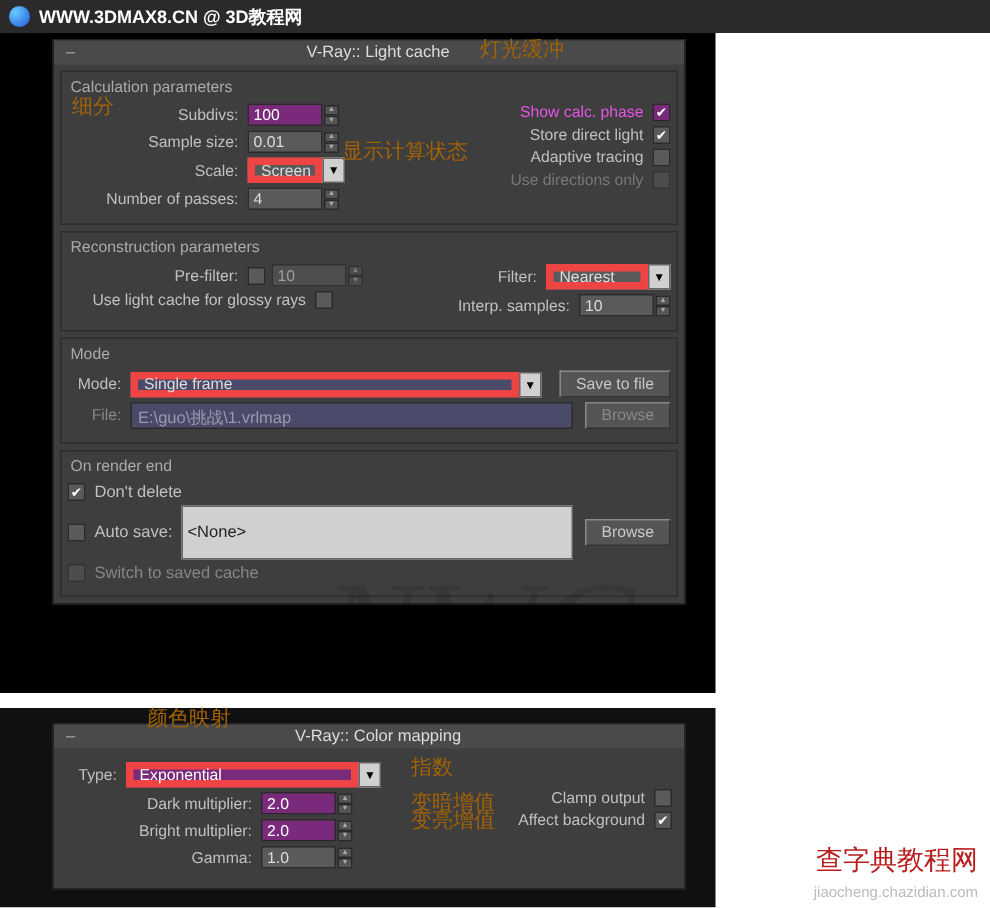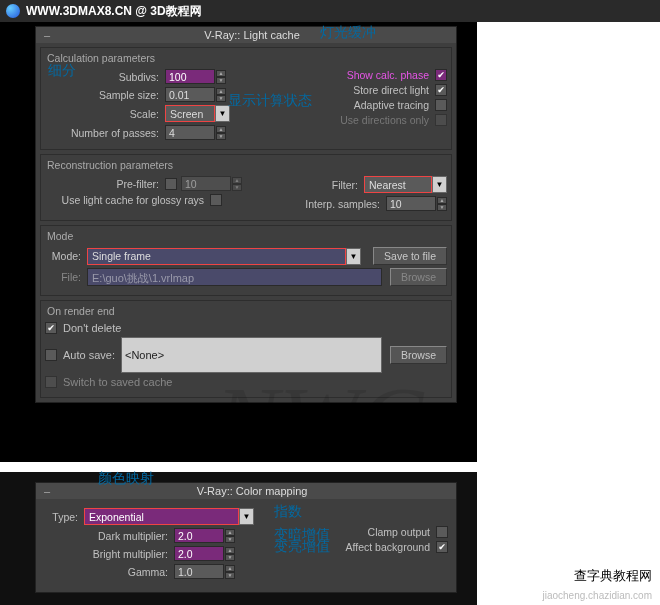--- a/index.html
+++ b/index.html
@@ -121,21 +121,21 @@
   color: #aaa;
   cursor: pointer;
 }
 .dropdown {
   display: flex;
   align-items: center;
 }
 .dropdown .dd-box {
   height: 17px;
   background: #5a5a5a;
-  border: 1px solid #ef4444;
+  border: 5px solid #ef4444;
   color: #ddd;
   font-size: 10.5px;
   padding: 1px 4px;
   display: flex;
   align-items: center;
 }
 .dropdown.hl .dd-box {
   background: #7a2a7a;
   color: #fff;
 }
@@ -193,21 +193,21 @@
   font-size: 11px;
   padding: 17px 3px;
 }
 .cols {
   display: flex;
 }
 .col-l { flex: 0 0 55%; }
 .col-r { flex: 1; }
 .annotation {
   position: absolute;
-  color: #0369a1;
+  color: #a16207;
   font-size: 14px;
   font-family: Liberation Serif, serif;
   pointer-events: none;
   z-index: 50;
 }
 .green-tick {
   position: absolute;
   width: 6px; height: 2px;
   background: #0f0;
 }
@@ -225,22 +225,22 @@
   position: absolute;
   top: 472px; left: 0;
   width: 477px;
   height: 133px;
   background: #101010;
 }
 .footer-wm {
   position: absolute;
   right: 8px;
   bottom: 4px;
-  color: #000000;
-  font-size: 13px;
+  color: #b91c1c;
+  font-size: 18px;
   font-family: "Microsoft YaHei","SimSun",sans-serif;
 }
 </style>
 </head>
 <body>
 
 <div class="browser-bar">
   <div class="globe"></div>
   <span>WWW.3DMAX8.CN @ 3D教程网</span>
 </div>

